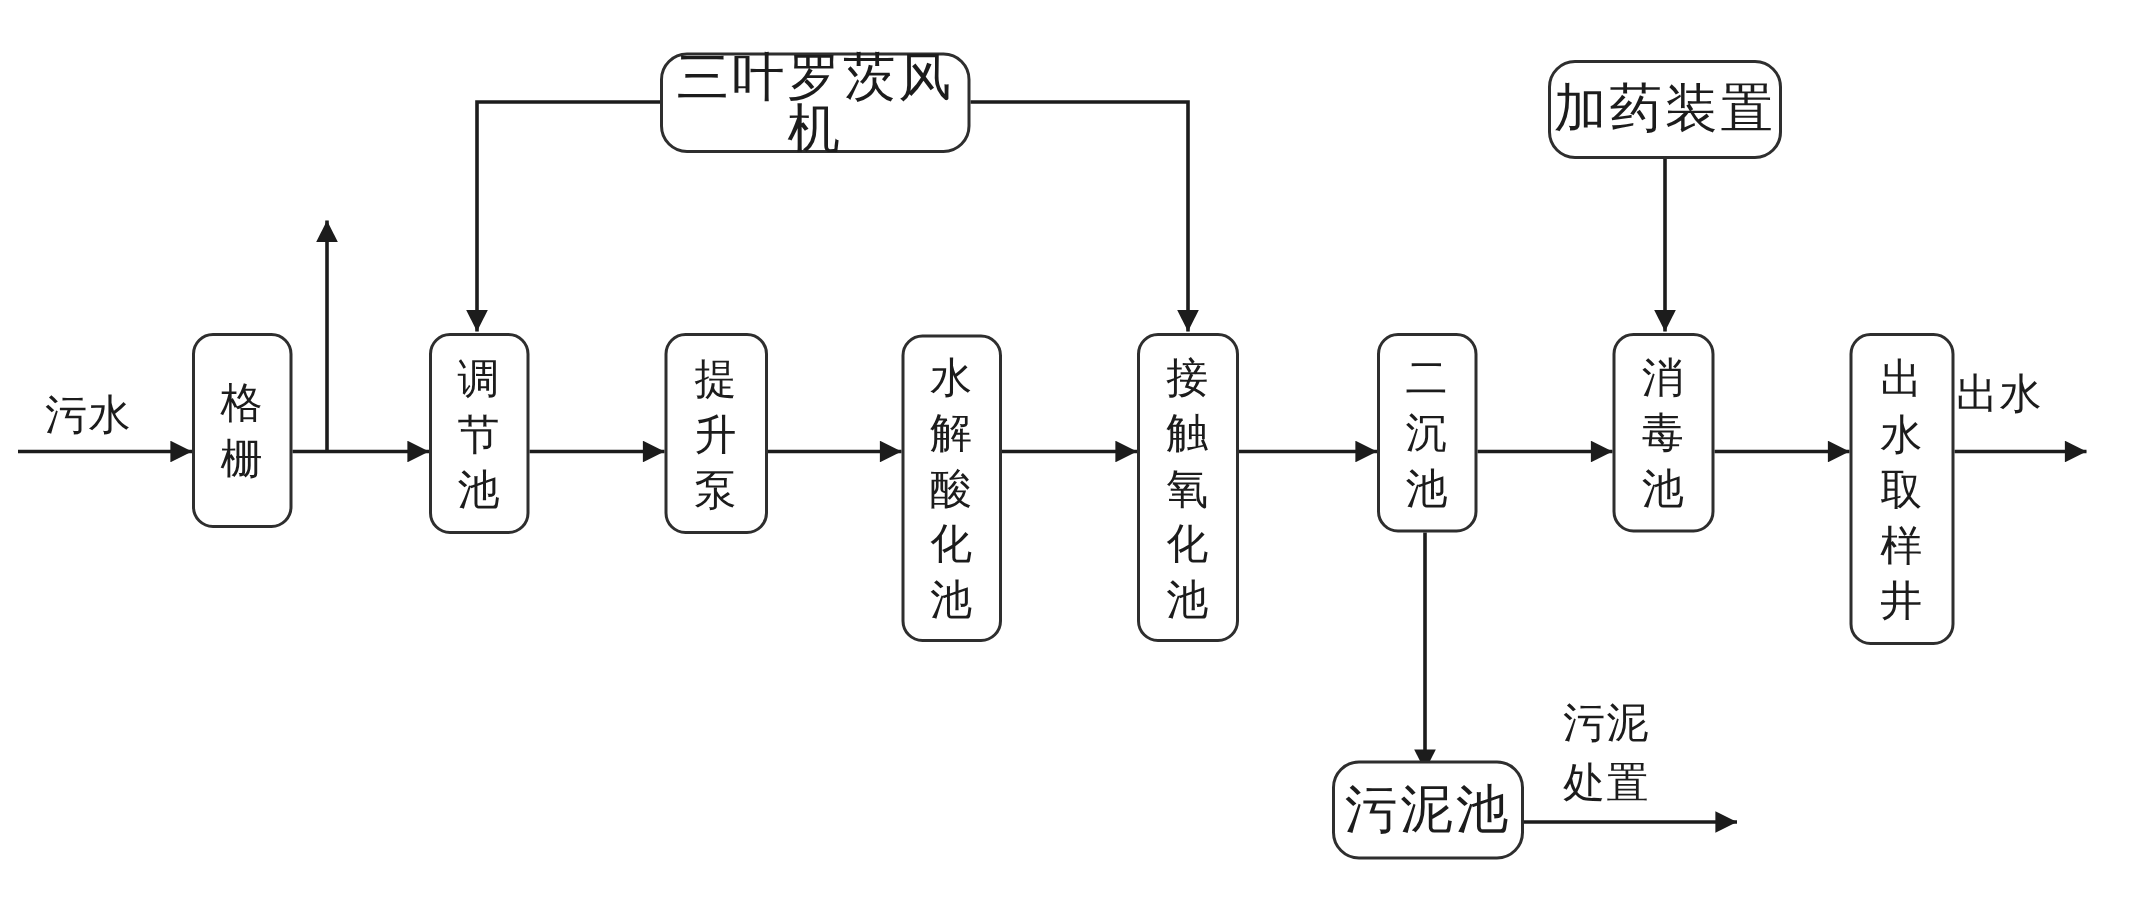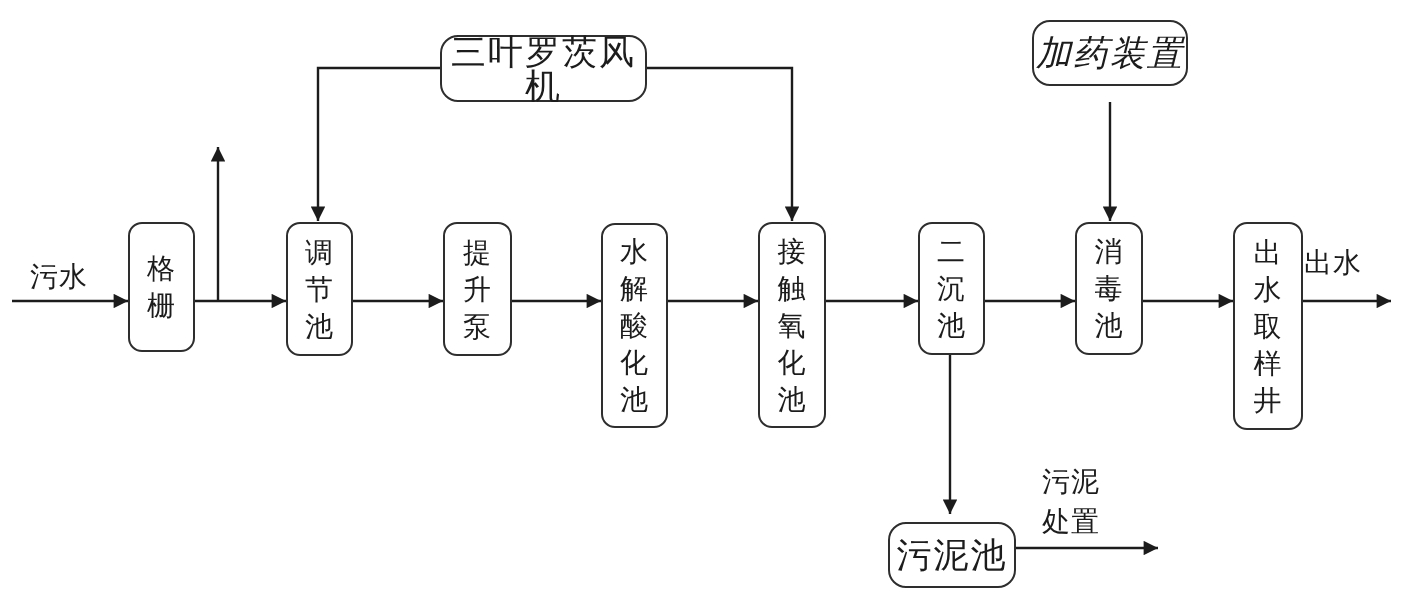--- a/index.html
+++ b/index.html
@@ -141,25 +141,25 @@
 水
 取
 样
 井</span>
   </div>
 
   <div class="node wide" style="left:440px; top:35px; width:207px; height:67px;">
     <span class="node-label">三叶罗茨风机</span>
   </div>
 
-  <div class="node wide" style="left:1032px; top:20px; width:156px; height:66px;font-style:italic;">
+  <div class="node wide" style="left:1032px; top:40px; width:156px; height:66px;">
     <span class="node-label">加药装置</span>
   </div>
 
-  <div class="node wide" style="left:888px; top:522px; width:128px; height:66px;">
+  <div class="node wide" style="left:888px; top:507px; width:128px; height:66px;">
     <span class="node-label">污泥池</span>
   </div>
 
   <div class="flow-label" style="left:24px; top:257px; width:70px;">污水</div>
   <div class="flow-label" style="left:1298px; top:243px; width:70px;">出水</div>
   <div class="flow-label" style="left:1031px; top:462px; width:80px;">污泥
 处置</div>
 
 </div>
 

